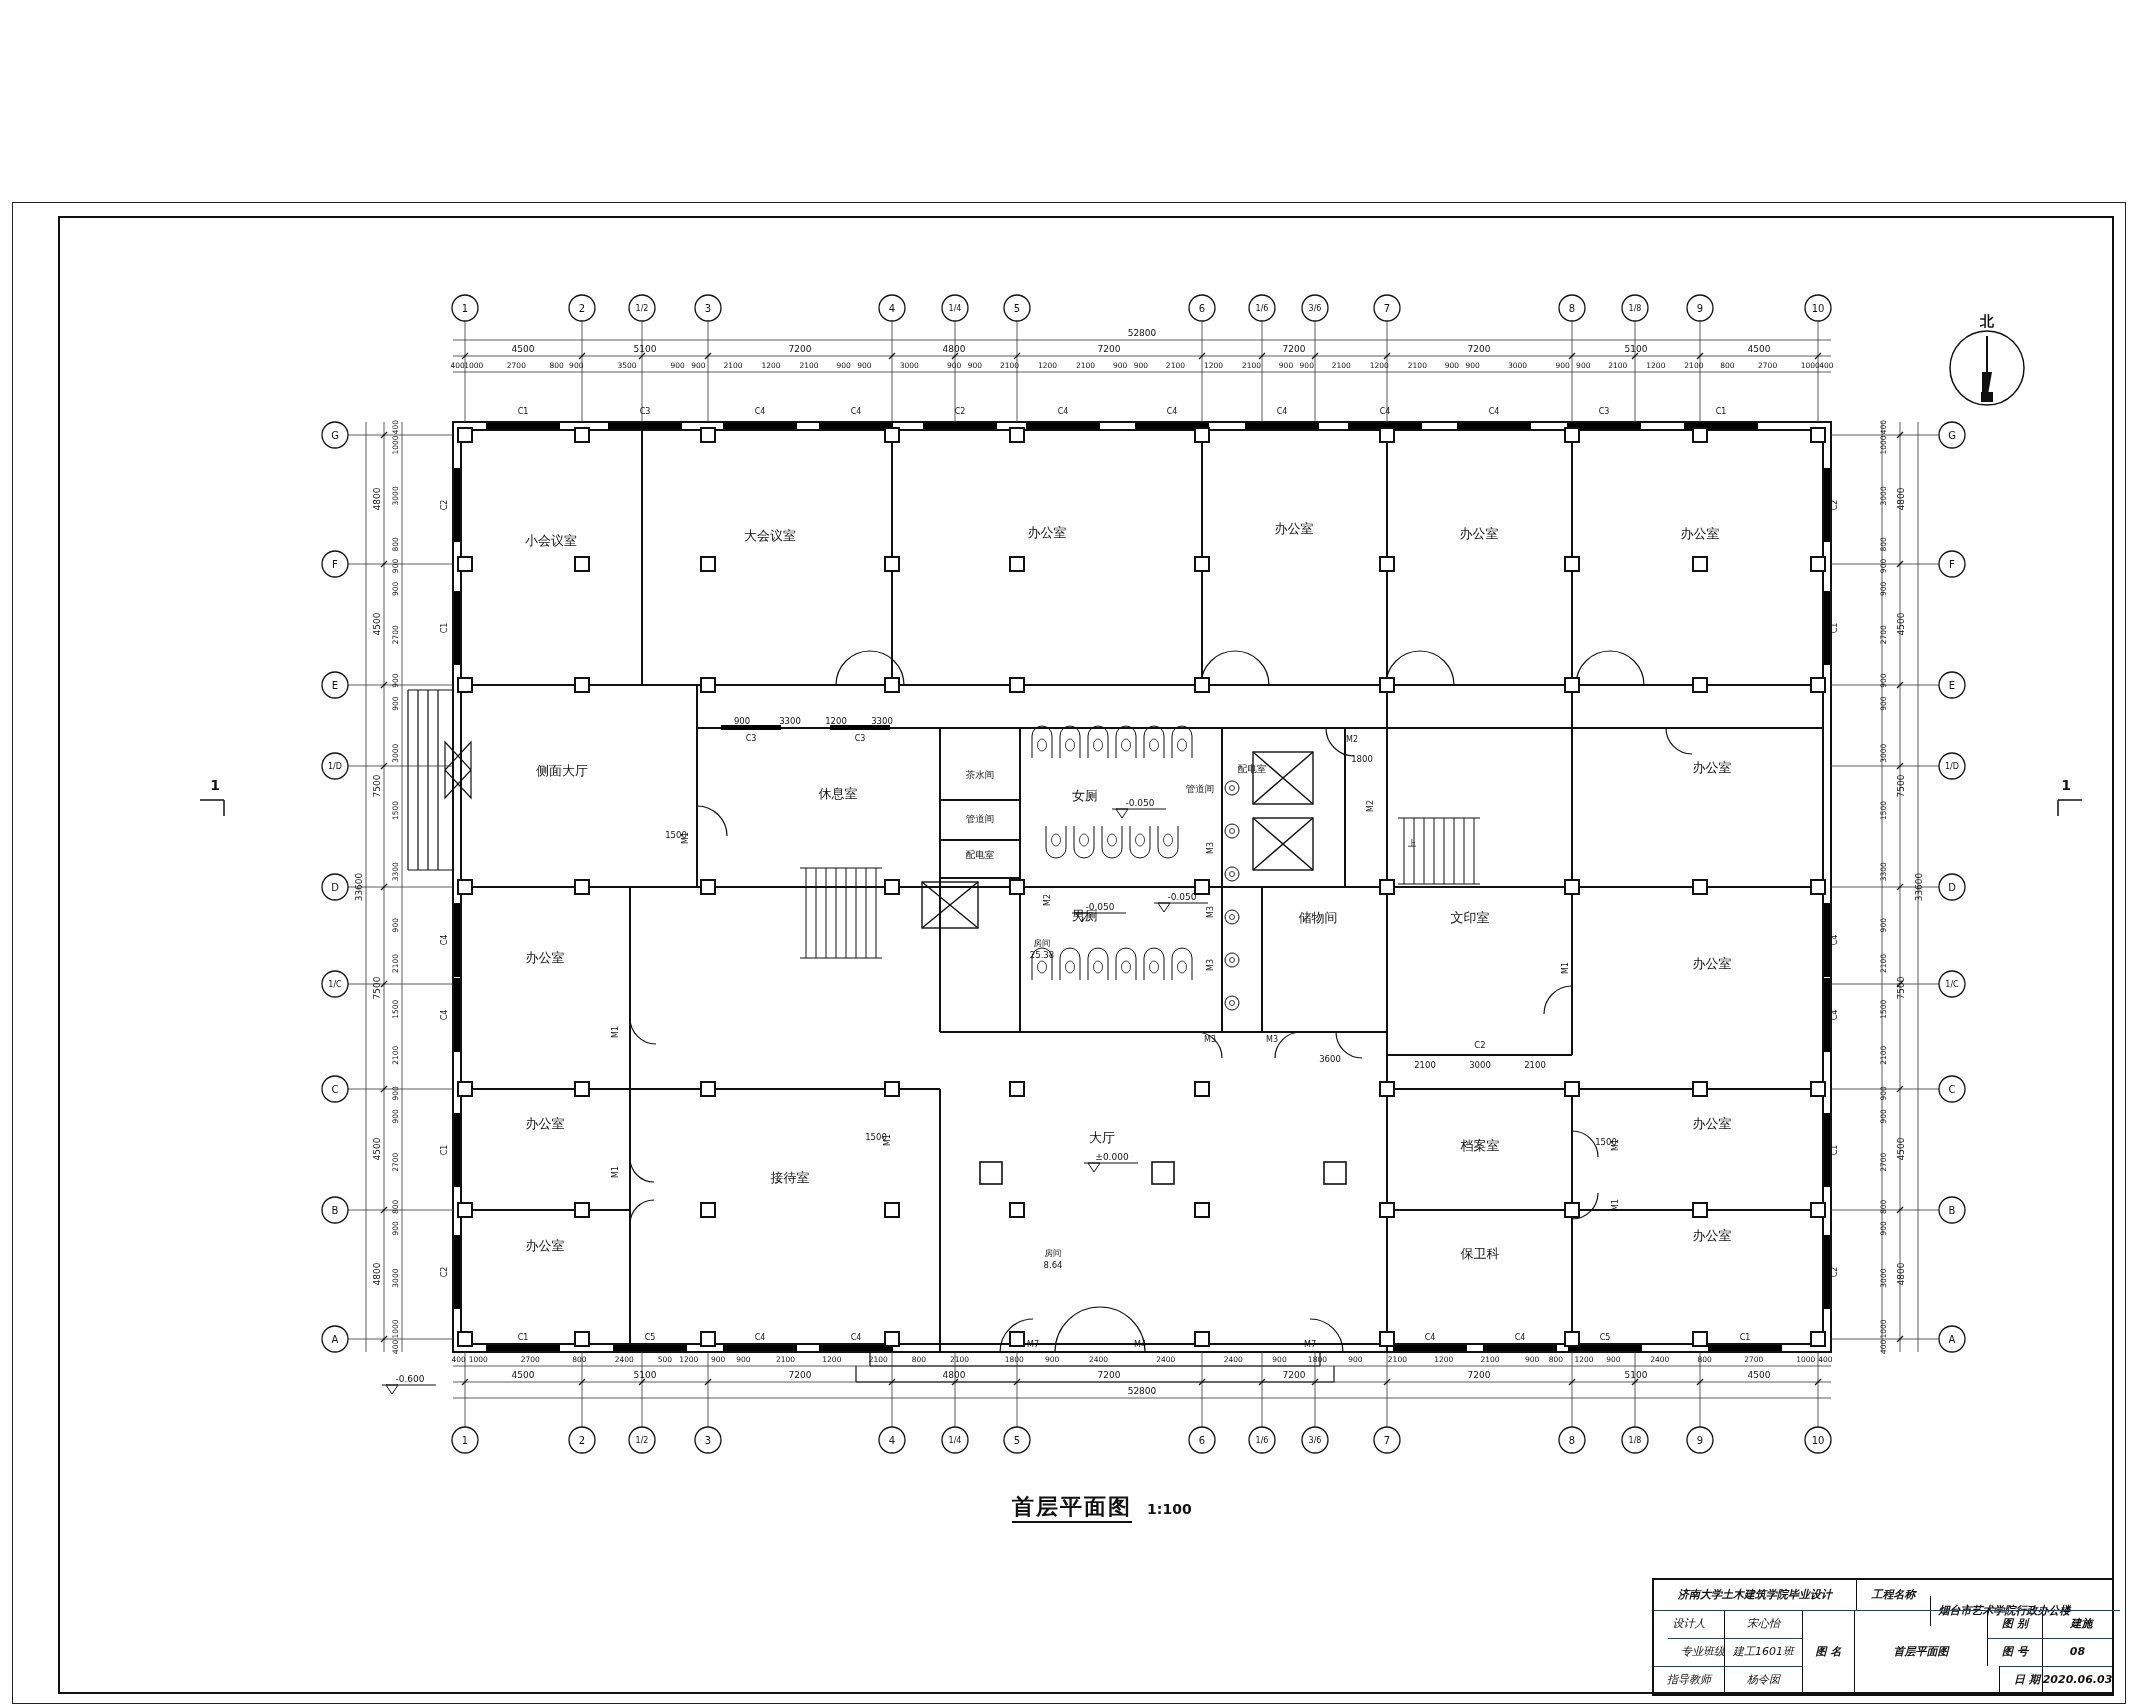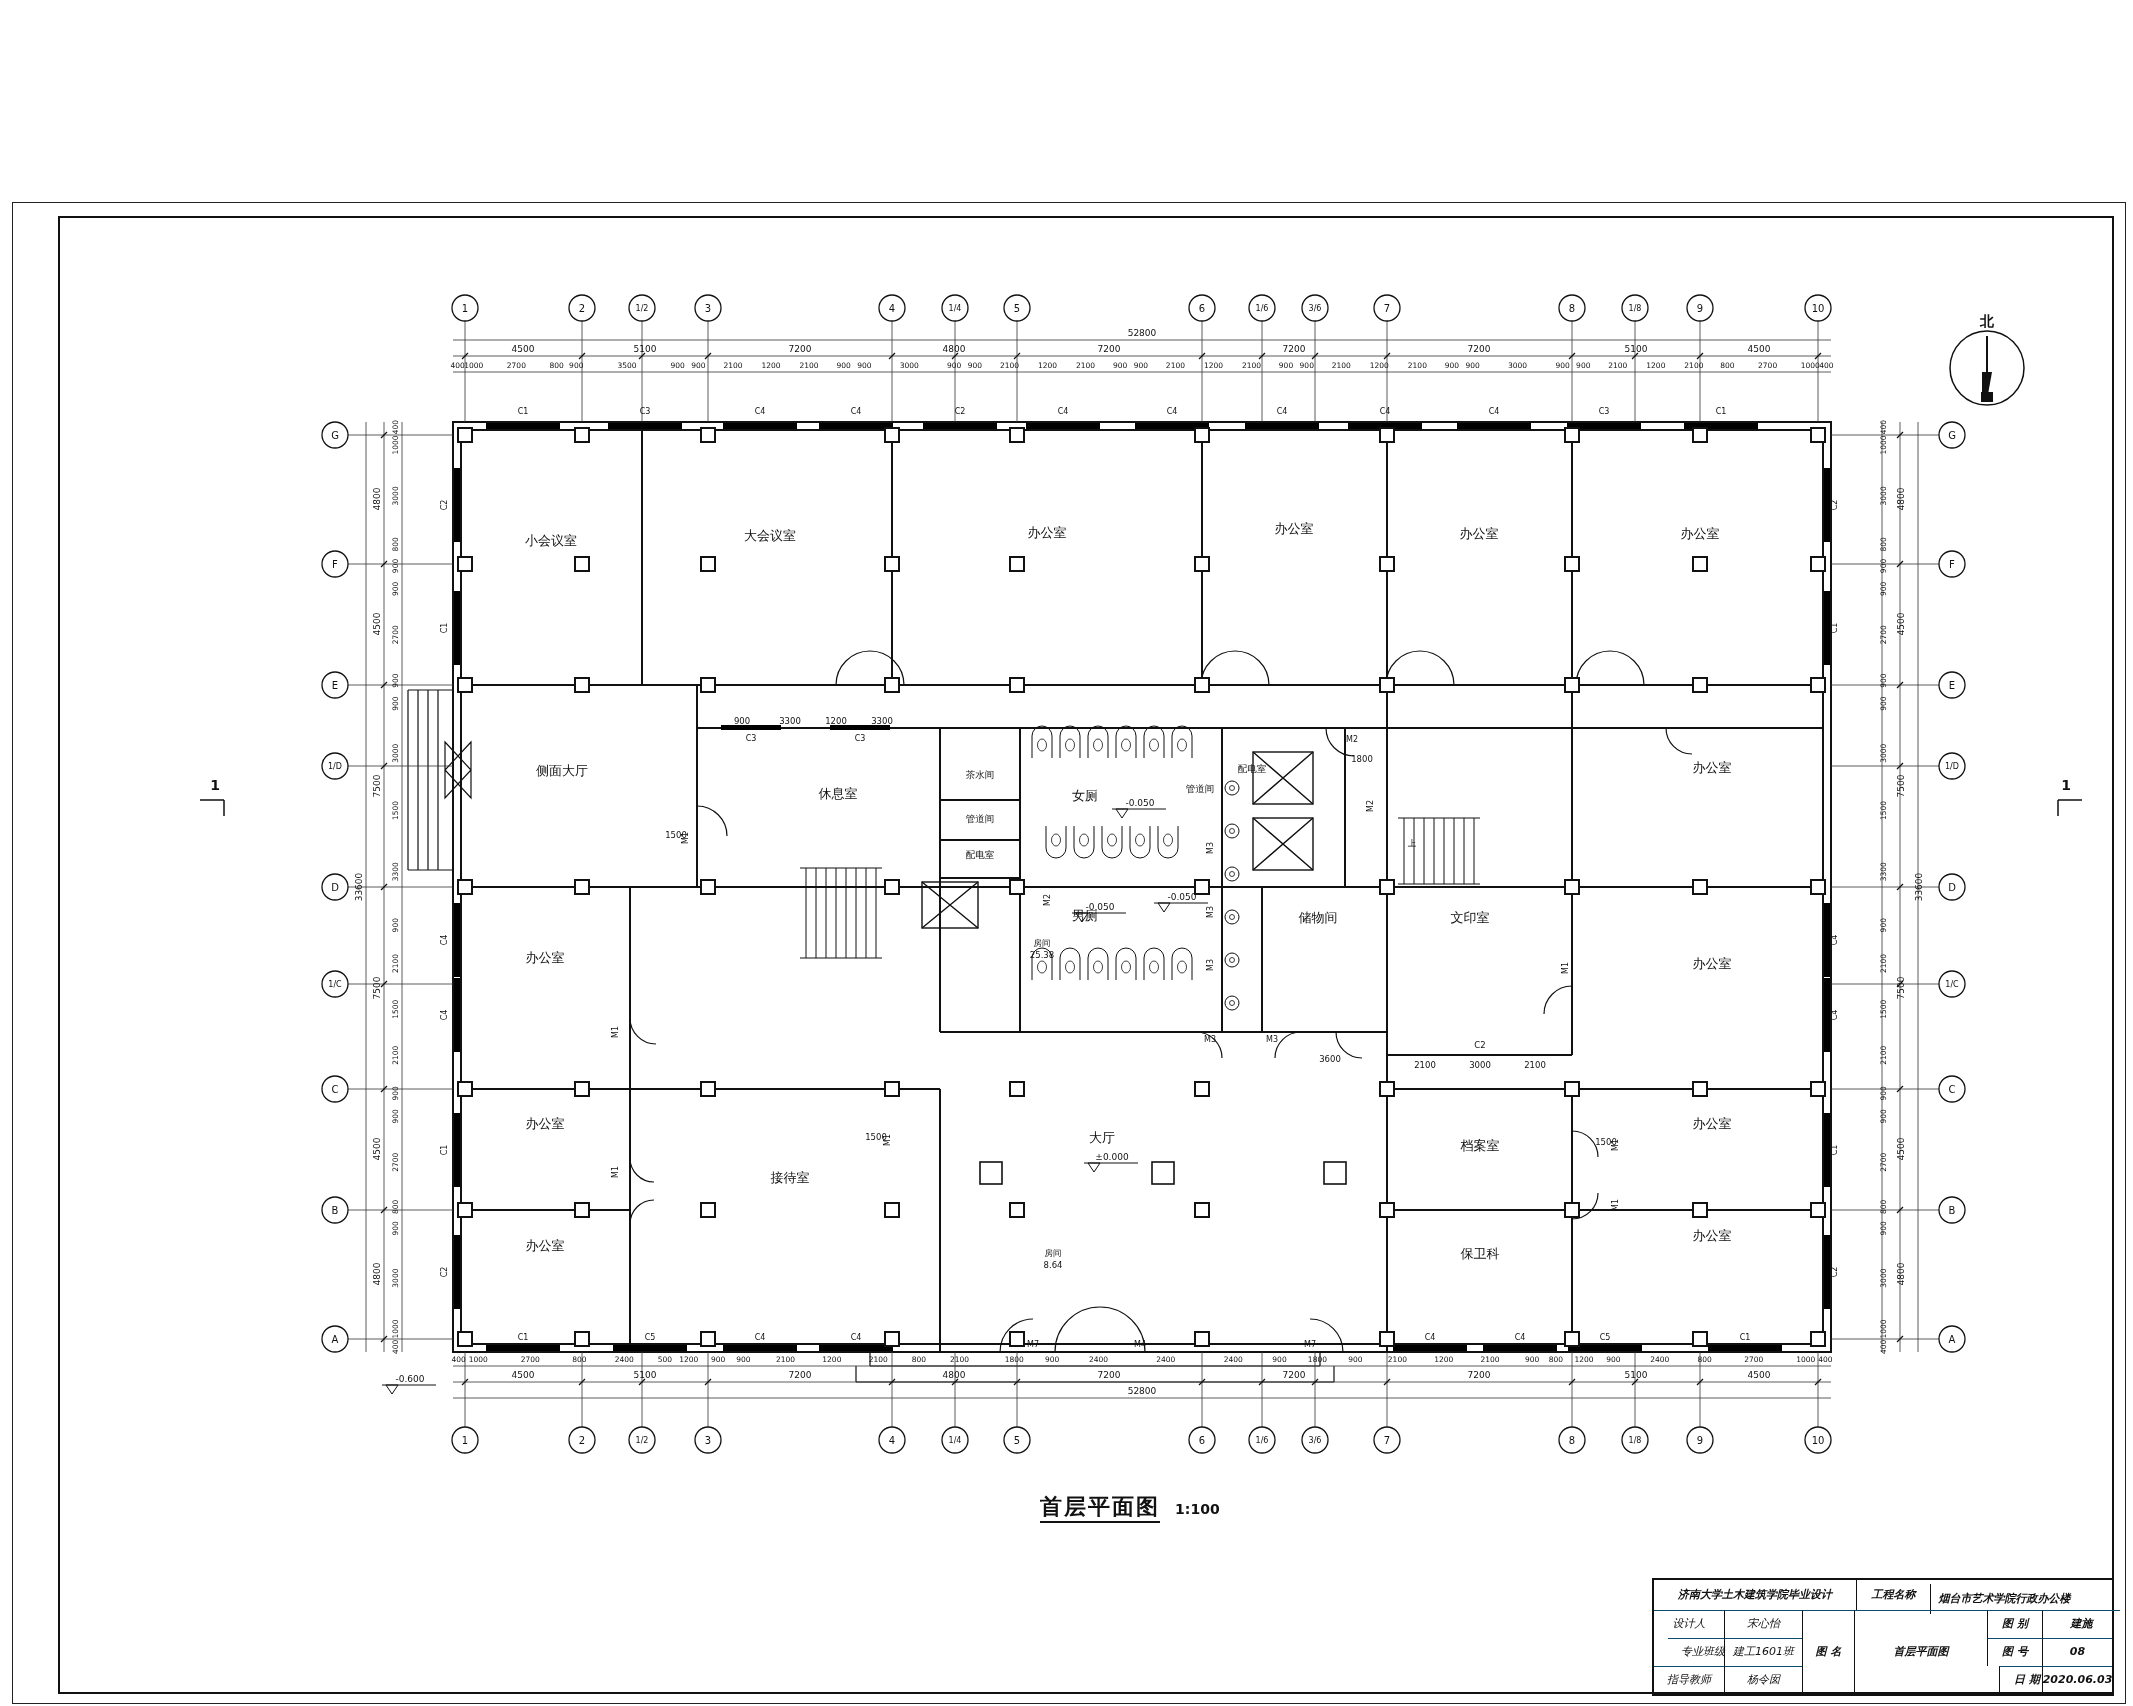--- a/index.html
+++ b/index.html
@@ -2,21 +2,21 @@
 <html><head>
 <meta charset="utf-8">
 <style>
   html,body{margin:0;padding:0;background:#fff;}
   .sheet{position:relative;width:2133px;height:1706px;background:#fff;overflow:hidden;
          font-family:"DejaVu Sans",sans-serif;color:#111;}
   .frame-outer{position:absolute;left:12px;top:202px;width:2112px;height:1500px;border:1.5px solid #222;}
   .frame-inner{position:absolute;left:58px;top:216px;width:2052px;height:1474px;border:2.5px solid #111;}
   svg{position:absolute;left:0;top:0;}
   
-  .caption{position:absolute;left:1040px;top:1492px;white-space:nowrap;}
+  .caption{position:absolute;left:1012px;top:1492px;white-space:nowrap;}
   .caption .t{font-size:22px;font-weight:bold;border-bottom:2.5px solid #111;padding-bottom:2px;letter-spacing:2px;}
   .caption .s{font-size:14px;font-weight:bold;margin-left:10px;}
   
   .tblock{position:absolute;left:1652px;top:1578px;width:458px;height:114px;border:2px solid #111;font-size:11px;font-style:italic;}
   .tb{position:absolute;border-left:1px solid #111;border-top:1px solid #0c4a6e;display:flex;align-items:center;justify-content:center;text-align:center;overflow:hidden;box-sizing:border-box;line-height:1.1;}
   .b{font-weight:bold;}
 </style>
 </head>
 <body>
 
@@ -724,21 +724,21 @@
   </svg>
 
   <div class="caption">
     <span class="t">首层平面图</span>
     <span class="s">1:100</span>
   </div>
 
   <div class="tblock">
     <div class="tb b" style="left:0;top:0;width:202px;height:30px;border-left:none;border-top:none;">济南大学土木建筑学院毕业设计</div>
     <div class="tb b" style="left:202px;top:0;width:74px;height:30px;border-top:none;">工程名称</div>
-    <div class="tb b" style="left:276px;top:4px;width:148px;height:30px;border-top:none;">烟台市艺术学院行政办公楼</div>
+    <div class="tb b" style="left:276px;top:16px;width:148px;height:30px;border-top:none;">烟台市艺术学院行政办公楼</div>
 
     <div class="tb" style="left:0;top:30px;width:70px;height:28px;border-left:none;">设计人</div>
     <div class="tb" style="left:70px;top:30px;width:78px;height:28px;">宋心怡</div>
     <div class="tb" style="left:0;top:58px;width:70px;height:28px;border-left:none;margin-left:14px;">专业班级</div>
     <div class="tb" style="left:70px;top:58px;width:78px;height:28px;">建工1601班</div>
     <div class="tb" style="left:0;top:86px;width:70px;height:28px;border-left:none;">指导教师</div>
     <div class="tb" style="left:70px;top:86px;width:78px;height:28px;">杨令囡</div>
 
     <div class="tb b" style="left:148px;top:30px;width:52px;height:84px;">图 名</div>
     <div class="tb b" style="left:200px;top:30px;width:133px;height:84px;">首层平面图</div>

